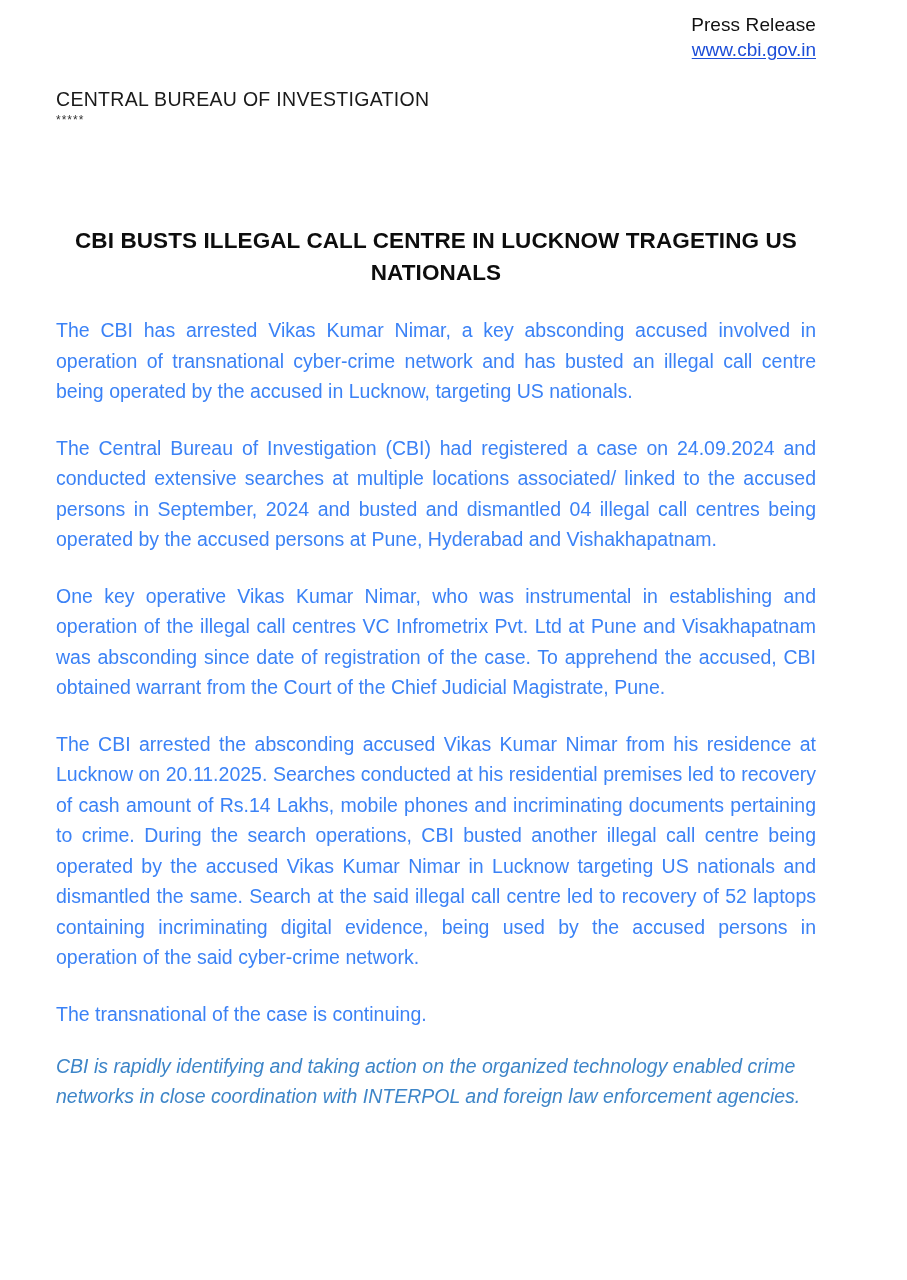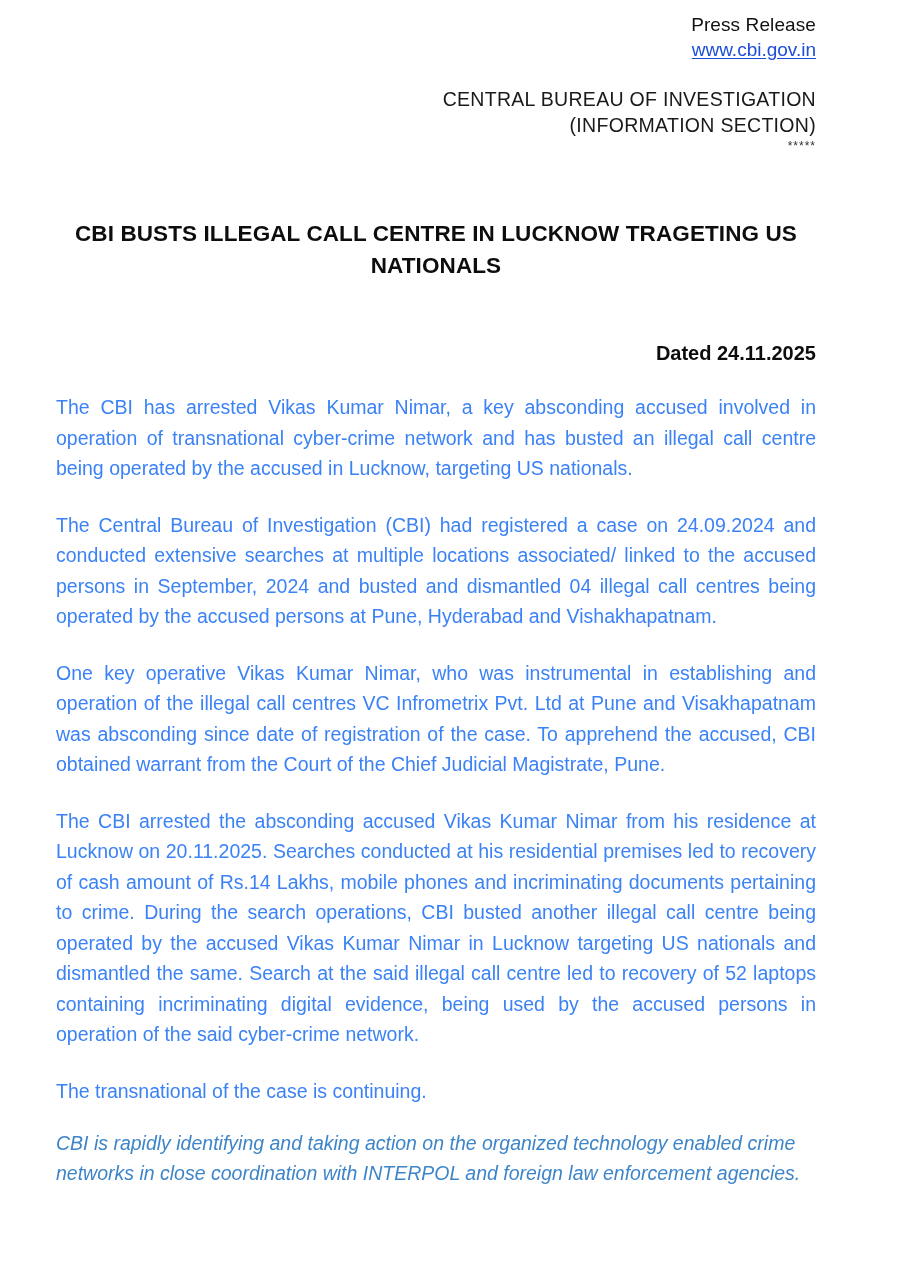--- a/index.html
+++ b/index.html
@@ -40,21 +40,21 @@
     line-height: 24px;
     color: #1d4ed8;
     text-decoration: underline;
     text-underline-offset: 2px;
     cursor: pointer;
   }
 
   
   .org-block {
     margin-top: 24px;
-    text-align: right;
+    text-align: left;
   }
   .org-block .org-name,
   .org-block .org-section {
     font-size: 19.5px;
     line-height: 26px;
     letter-spacing: 0.3px;
     color: #1a1a1a;
   }
   .org-block .org-stars {
     font-size: 12px;
@@ -66,21 +66,21 @@
 
   
   .headline {
     text-align: center;
     font-weight: bold;
     font-size: 22.5px;
     line-height: 32px;
     letter-spacing: 0.1px;
     color: #0d0d0d;
   }
-  .headline-primary { margin-top: 65px; }
+  .headline-primary { margin-top: 98px; }
   .headline-secondary { margin-top: 62px; }
 
   
   .date-line {
     margin-top: 58px;
     text-align: right;
     font-weight: bold;
     font-size: 20px;
     line-height: 26px;
     color: #0d0d0d;
@@ -112,28 +112,26 @@
 
 <div class="page">
 
   <div class="masthead">
     <div class="press-release">Press Release</div>
     <a class="site-link">www.cbi.gov.in</a>
   </div>
 
   <div class="org-block">
     <div class="org-name">CENTRAL BUREAU OF INVESTIGATION</div>
-    <div class="org-section">(INFORMATION SECTION)</div>
     <div class="org-stars">*****</div>
   </div>
 
   <h1 class="headline headline-primary">CBI BUSTS ILLEGAL CALL CENTRE IN LUCKNOW TRAGETING US NATIONALS</h1>
 
 
-  <div class="date-line">Dated 24.11.2025</div>
 
   <div class="body-copy">
     <p>The CBI has arrested Vikas Kumar Nimar, a key absconding accused involved in operation of transnational cyber-crime network and has busted an illegal call centre being operated by the accused in Lucknow, targeting US nationals.</p>
     <p>The Central Bureau of Investigation (CBI) had registered a case on 24.09.2024 and conducted extensive searches at multiple locations associated/ linked to the accused persons in September, 2024 and busted and dismantled 04 illegal call centres being operated by the accused persons at Pune, Hyderabad and Vishakhapatnam.</p>
     <p>One key operative Vikas Kumar Nimar, who was instrumental in establishing and operation of the illegal call centres VC Infrometrix Pvt. Ltd at Pune and Visakhapatnam was absconding since date of registration of the case. To apprehend the accused, CBI obtained warrant from the Court of the Chief Judicial Magistrate, Pune.</p>
     <p>The CBI arrested the absconding accused Vikas Kumar Nimar from his residence at Lucknow on 20.11.2025. Searches conducted at his residential premises led to recovery of cash amount of Rs.14 Lakhs, mobile phones and incriminating documents pertaining to crime. During the search operations, CBI busted another illegal call centre being operated by the accused Vikas Kumar Nimar in Lucknow targeting US nationals and dismantled the same. Search at the said illegal call centre led to recovery of 52 laptops containing incriminating digital evidence, being used by the accused persons in operation of the said cyber-crime network.</p>
     <p>The transnational of the case is continuing.</p>
   </div>
 
   <div class="closing-note">CBI is rapidly identifying and taking action on the organized technology enabled crime networks in close coordination with INTERPOL and foreign law enforcement agencies.</div>

